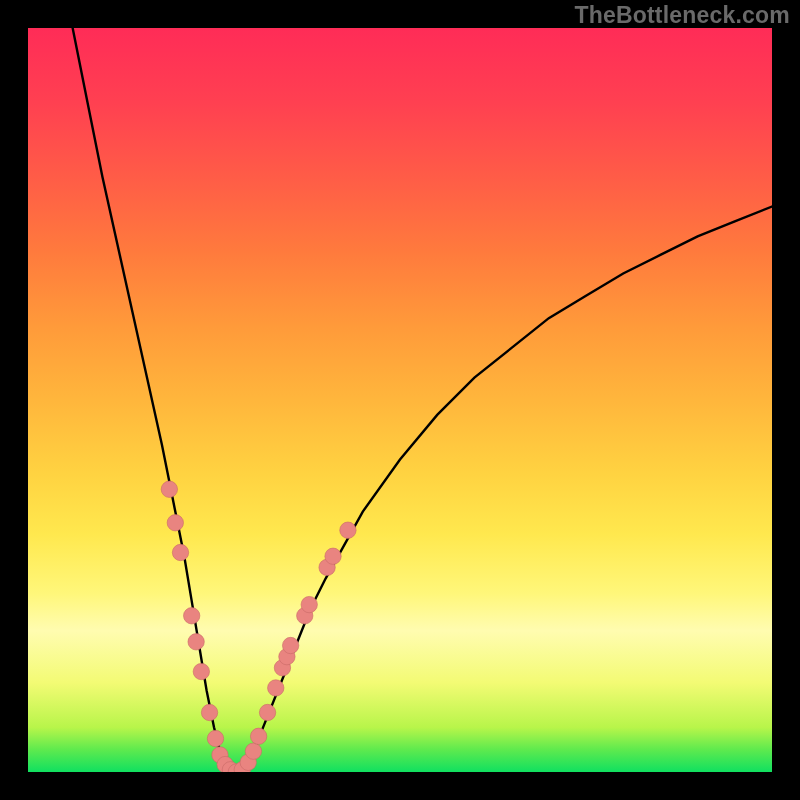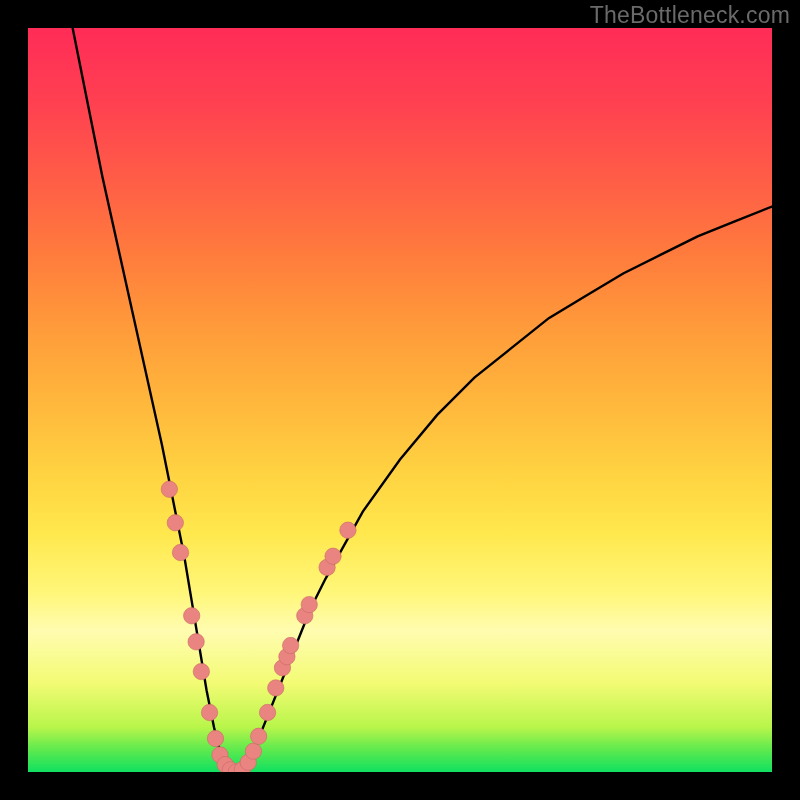--- a/index.html
+++ b/index.html
@@ -39,21 +39,21 @@
       #ff5c47 80%,
       #ff4051 90%,
       #ff2c57 100%);
   }
   .watermark {
     position: absolute;
     top: 2px;
     right: 10px;
     color: #6a6a6a;
     font-size: 23px;
-    font-weight: 400;
+    font-weight: 700;
     letter-spacing: 0.2px;
     user-select: none;
   }
   svg.curve {
     position: absolute;
     left: 0; top: 0;
     width: 744px; height: 744px;
   }
 </style>
 </head>

